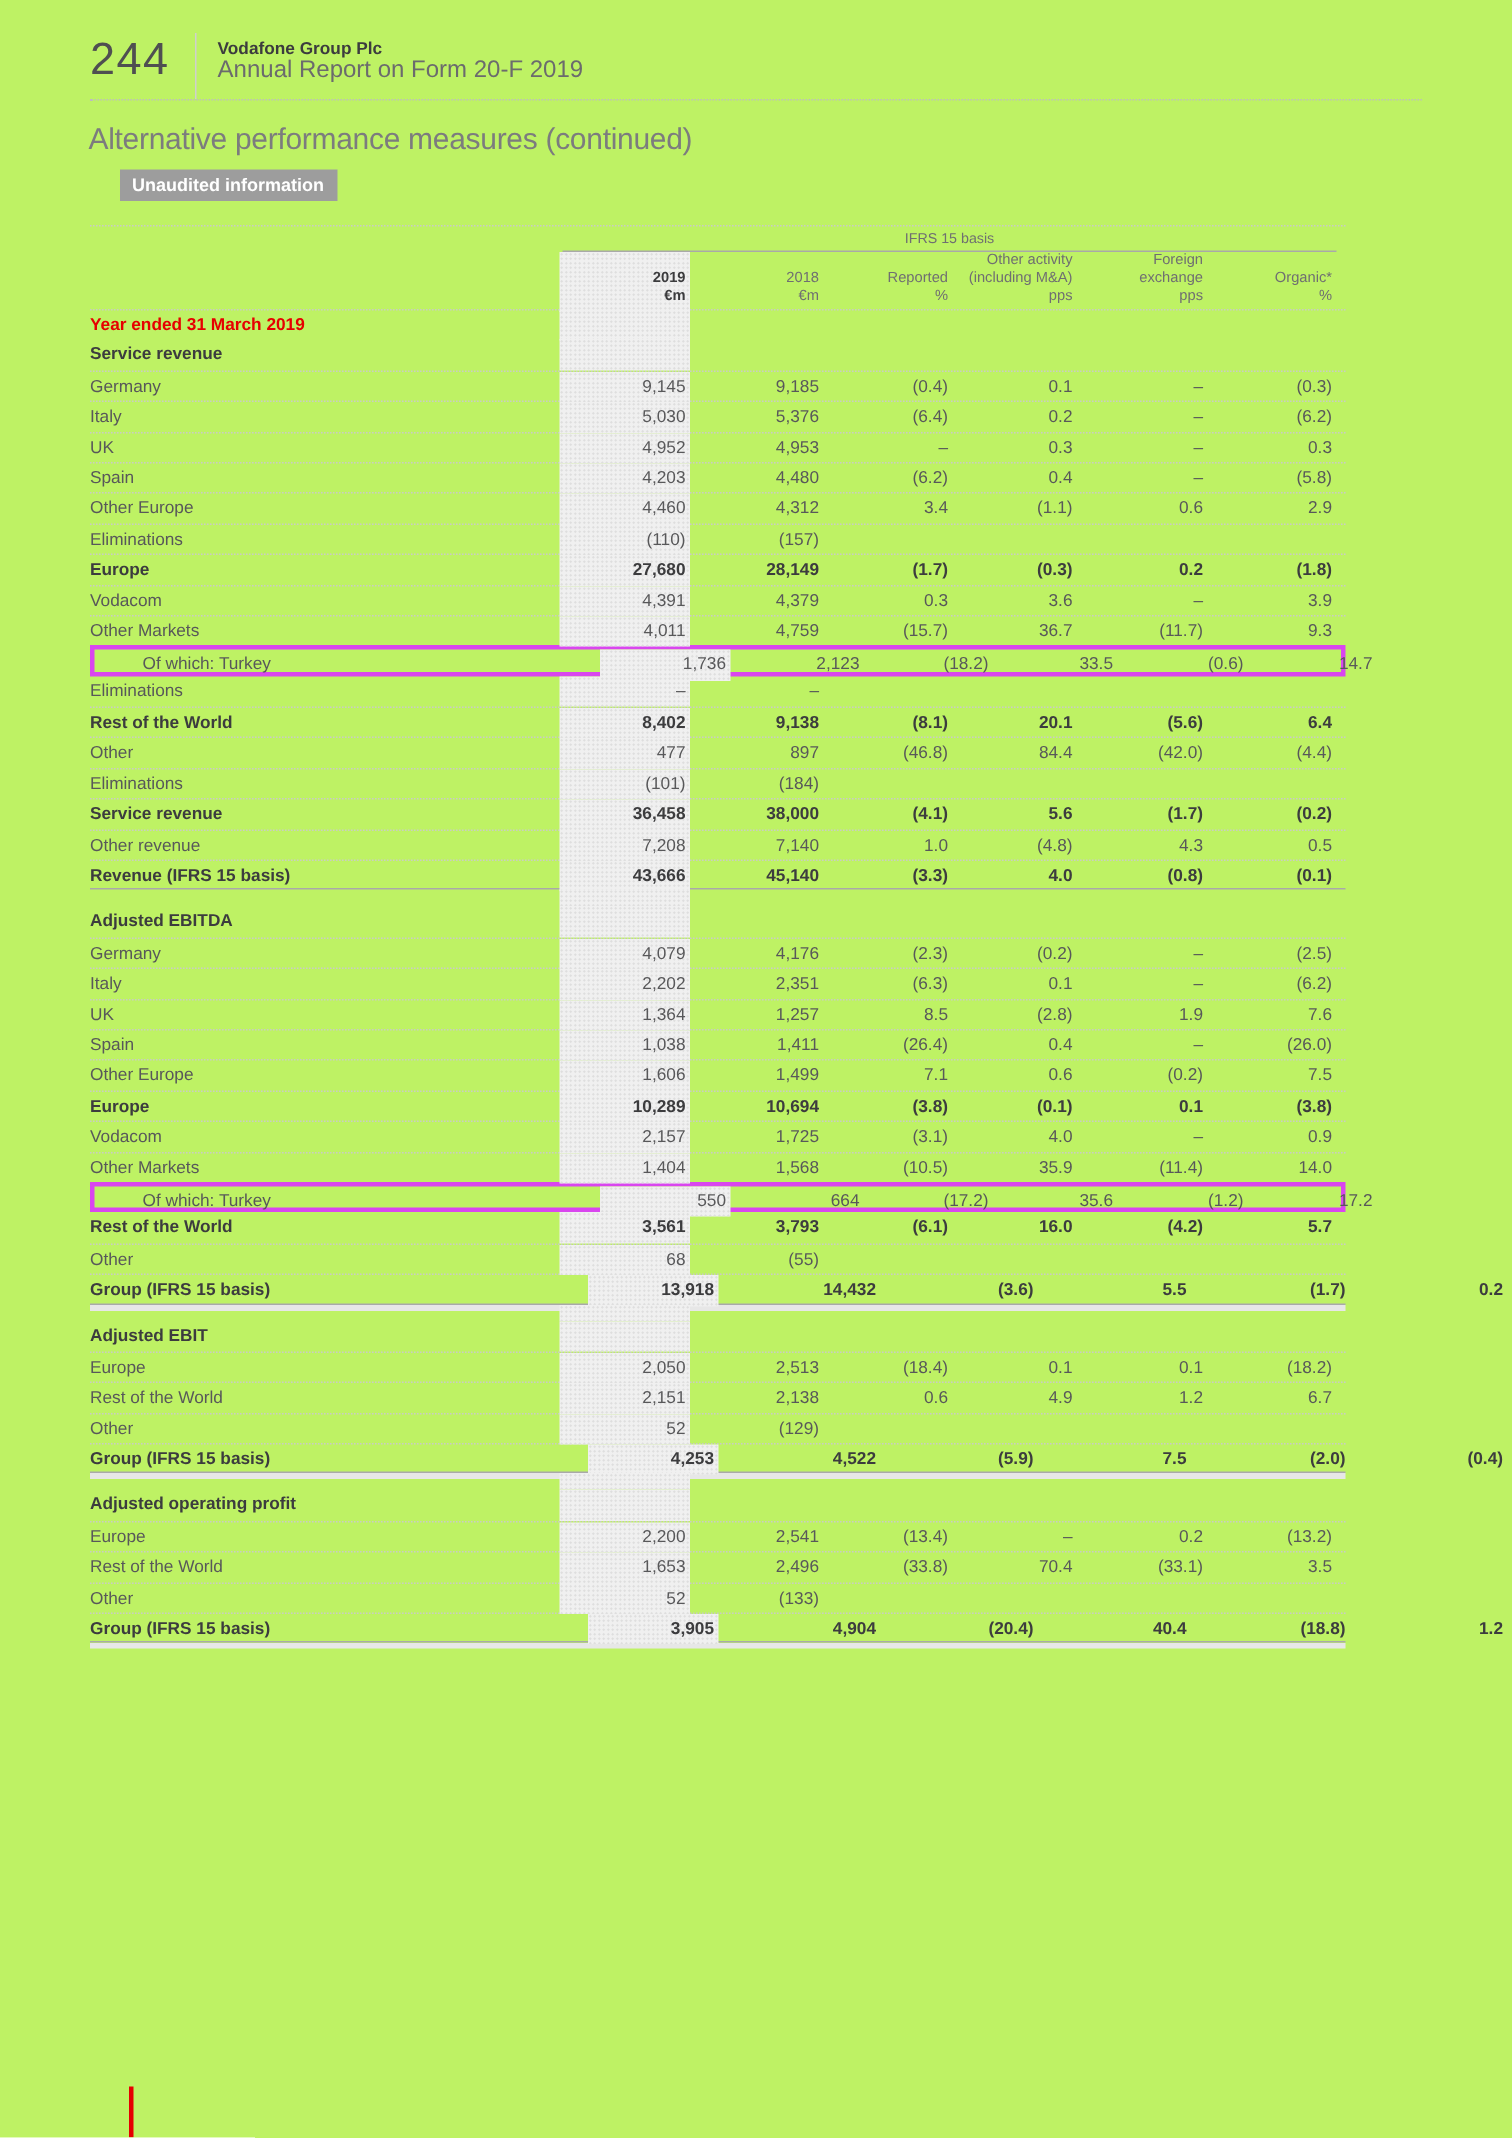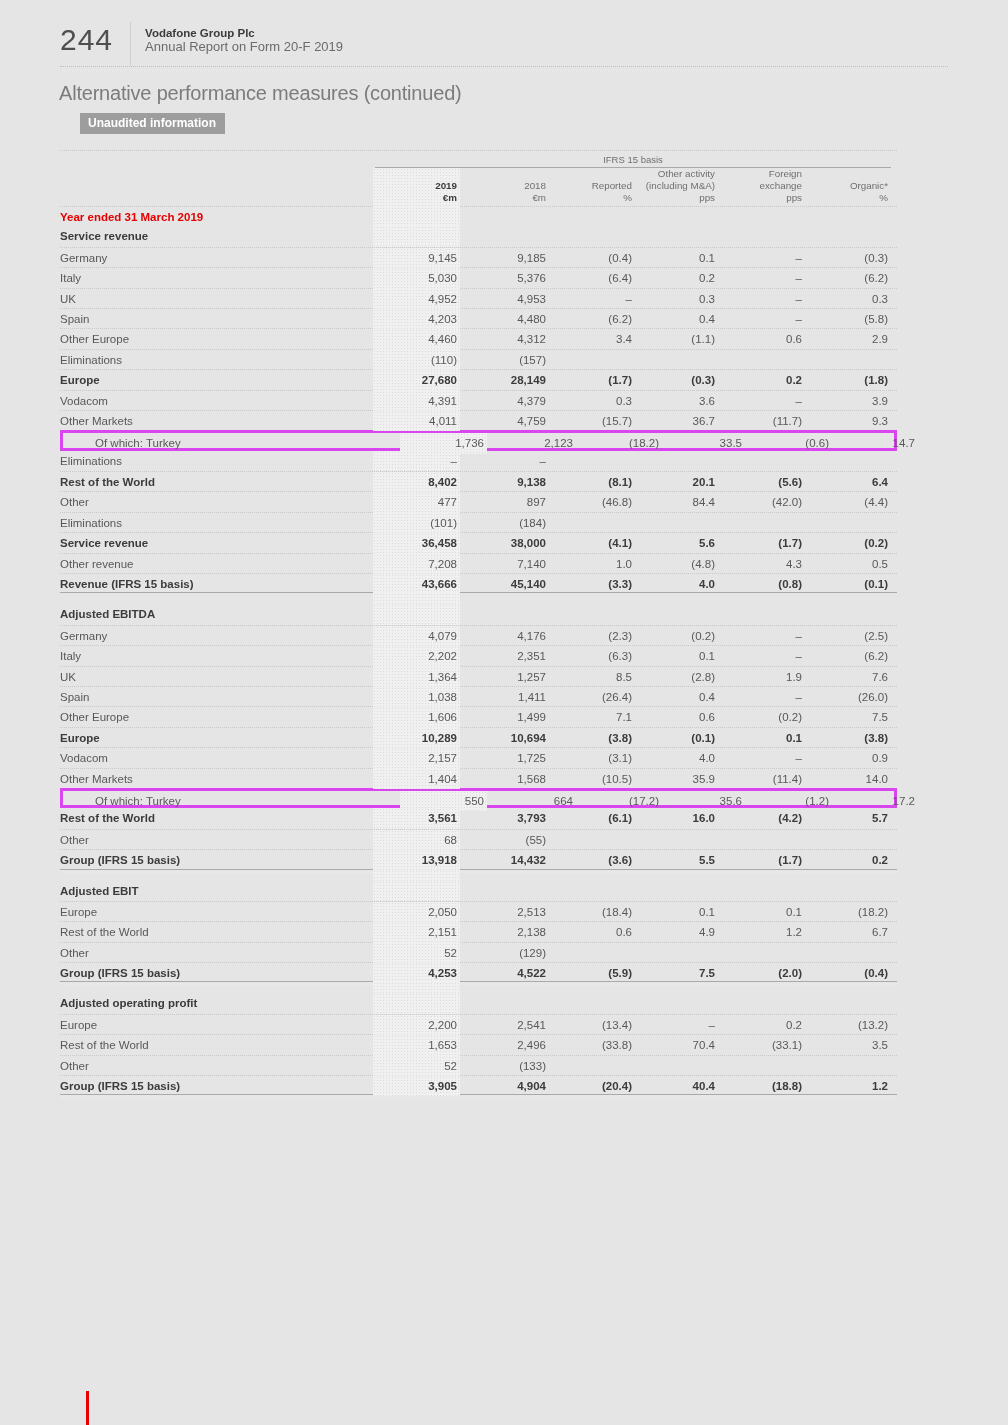--- a/index.html
+++ b/index.html
@@ -1,26 +1,26 @@
 <!DOCTYPE html>
 <html><head>
 <meta charset="utf-8">
 <style>
   html,body{margin:0;padding:0;background:#ffffff;}
   body{width:1008px;height:1425px;position:relative;font-family:"Liberation Sans",sans-serif;
        -webkit-font-smoothing:antialiased;}
-  .page{position:absolute;inset:0;background:#e5e5e5;overflow:hidden;}
+  .page{position:absolute;inset:0;background:#bef264;overflow:hidden;}
 
   
   .hdr{position:absolute;left:60px;top:24px;display:flex;align-items:flex-start;}
   .pagenum{font-size:30px;color:#4f4f51;font-weight:400;letter-spacing:1px;line-height:32px;}
   .hdr-divider{width:1px;background:#cfcfcf;height:44px;margin:-2px 14px 0 17px;}
   .pub{padding-top:2px;}
   .pub-name{font-size:11.5px;font-weight:700;color:#3c3c3e;line-height:14px;}
-  .pub-report{font-size:13px;color:#6b6b6d;line-height:14px;text-align:right;}
+  .pub-report{font-size:16px;color:#6b6b6d;line-height:14px;text-align:right;}
   .top-rule{position:absolute;left:60px;top:66px;width:888px;border-top:1px dotted #bdbdbd;}
 
   .title{position:absolute;left:59px;top:82px;font-size:20px;font-weight:400;color:#7c7c7e;
          letter-spacing:-0.2px;margin:0;}
   .badge{position:absolute;left:60px;top:113px;background:#9d9d9d;color:#ffffff;
          font-size:12px;font-weight:700;padding:3px 9px 4px 8px;line-height:14px;margin-left:20px;}
 
   
   .apm-table{position:absolute;left:60px;top:150px;width:837px;font-size:11.5px;color:#58585a;}
   .t-caption-row{border-top:1px dotted #c9c9c9;}
@@ -46,21 +46,21 @@
 
   .r-red .lab{color:#e60000;font-weight:700;}
   .r-section{border-top:none;}
   .r-section .lab{font-weight:700;color:#3c3c3e;}
   .r-bold .cell{font-weight:700;color:#3c3c3e;}
   .r-boxed{border:3px solid #d946ef;padding-left:24px;}
   .r-boxed .lab{padding-left:8px;}
   .notop{border-top:none;}
   .r-total{border-bottom:1px solid #a9a9a9;}
   .r-total .cell{font-weight:700;color:#3c3c3e;}
-  .r-grand{border-bottom:1px solid #a9a9a9;box-shadow:0 4px 0 #e7e7e7;}
+  .r-grand{border-bottom:1px solid #a9a9a9;box-shadow:0 4px 0 #e7e7e7;gap:19px;}
   .r-grand .cell{font-weight:700;color:#3c3c3e;}
   .r-spacer{height:11px;border-top:none;}
 
   .corner-mark{position:absolute;left:86px;top:1391px;width:3px;height:34px;background:#e60000;}
 </style>
 </head>
 <body>
 
 <div class="page">
 

